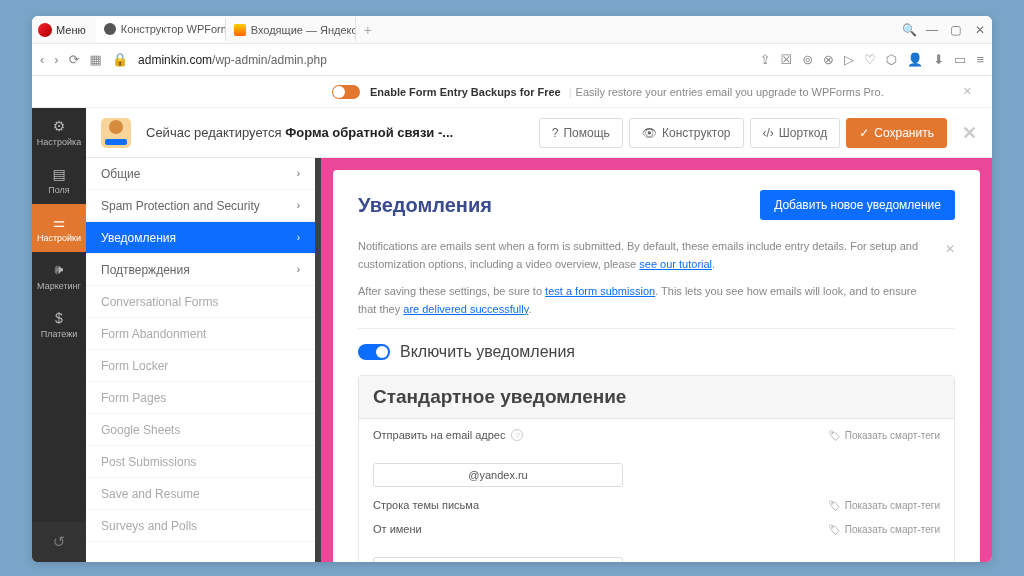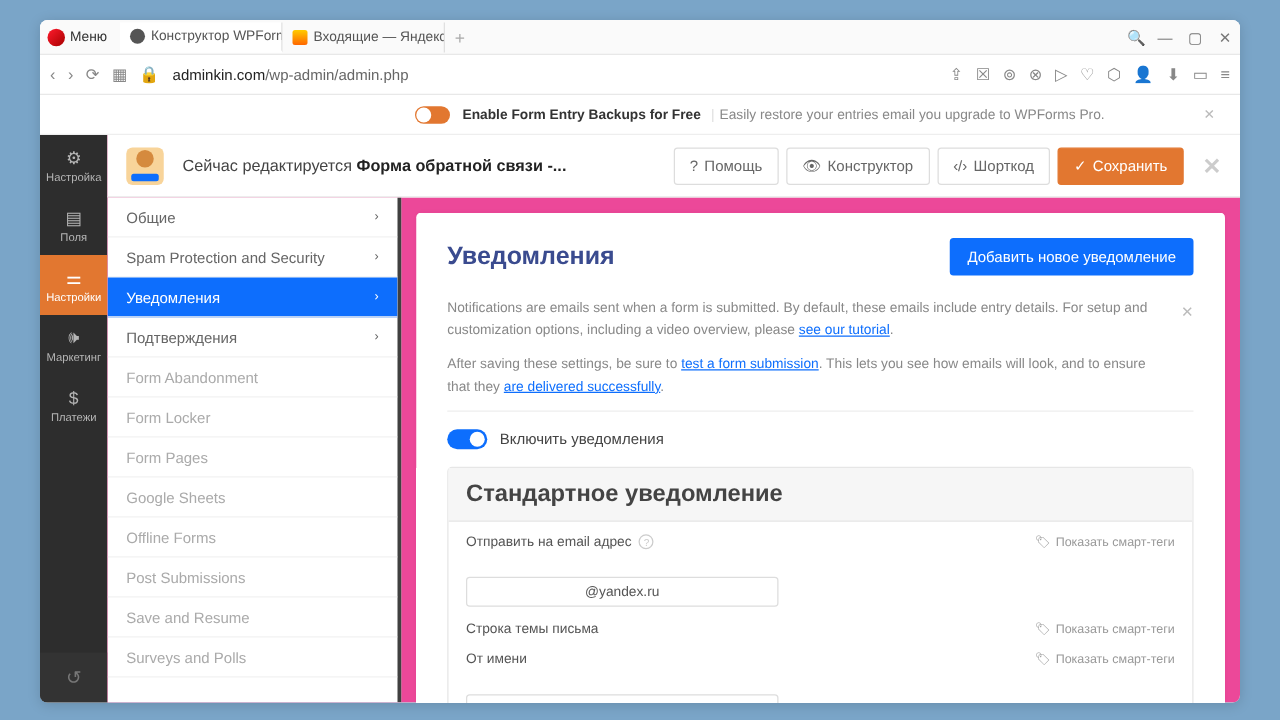--- a/index.html
+++ b/index.html
@@ -35,36 +35,36 @@
 .header { display: flex; align-items: center; height: 50px; background: #fff; border-bottom: 1px solid #e8e8e8; padding: 0 15px; }
 .logo { width: 30px; height: 30px; border-radius: 5px; background: #f8d49a; margin-right: 15px; position: relative; }
 .logo::before { content: ''; position: absolute; width: 14px; height: 14px; border-radius: 50%; background: #d58a3e; top: 2px; left: 8px; }
 .logo::after { content: ''; position: absolute; width: 22px; height: 6px; background: #0d6efd; bottom: 3px; left: 4px; border-radius: 2px; }
 .header-title { font-size: 13px; color: #444; flex: 1; }
 .header-title strong { color: #222; font-weight: 600; }
 .header-btn { height: 30px; padding: 0 12px; border: 1px solid #ddd; background: #fff; border-radius: 3px; font-size: 12px; color: #666; display: flex; align-items: center; gap: 5px; margin-left: 6px; cursor: pointer; }
 .header-btn.primary { background: #e27730; color: #fff; border-color: #e27730; }
 .header-close { margin-left: 15px; color: #ccc; font-size: 18px; font-weight: bold; cursor: pointer; }
 .body { display: flex; flex: 1; overflow: hidden; }
-.sidebar { width: 235px; background: #fff; overflow-y: auto; border-right: 3px solid #404040; }
+.sidebar { width: 235px; background: #fff; overflow-y: auto; border-right: 6px solid #404040; }
 .sidebar-item { display: flex; align-items: center; height: 32px; padding: 0 15px; font-size: 12px; color: #666; border-bottom: 1px solid #f2f2f2; cursor: pointer; }
 .sidebar-item.muted { color: #aaa; }
 .sidebar-item.selected { background: #0d6efd; color: #fff; }
 .sidebar-item .chev { margin-left: auto; font-size: 10px; }
 .content { flex: 1; padding: 20px 25px; overflow-y: auto; background: #fff; margin: 12px 12px 0 12px; border-radius: 4px 4px 0 0; box-shadow: 0 0 3px rgba(0,0,0,0.05); }
 .content-head { display: flex; align-items: center; margin-bottom: 18px; }
 .content-title { font-size: 20px; color: #3a4b8f; font-weight: 600; }
 .btn-add { margin-left: auto; background: #0d6efd; color: #fff; border: none; border-radius: 3px; padding: 8px 14px; font-size: 12px; cursor: pointer; }
 .desc { font-size: 11px; color: #888; line-height: 1.6; margin-bottom: 10px; position: relative; padding-right: 20px; }
 .desc a { color: #0d6efd; text-decoration: underline; }
 .desc .close-desc { position: absolute; right: 0; top: 2px; color: #bbb; cursor: pointer; font-size: 12px; }
 .switch-row { display: flex; align-items: center; padding: 14px 0; border-top: 1px solid #eee; }
 .switch { width: 32px; height: 16px; border-radius: 8px; background: #0d6efd; position: relative; margin-right: 10px; }
 .switch::after { content: ''; position: absolute; width: 12px; height: 12px; border-radius: 50%; background: #fff; top: 2px; right: 2px; }
-.switch-label { font-size: 12px; color: #444; }
+.switch-label { font-size: 16px; color: #444; }
 .panel { border: 1px solid #e6e6e6; border-radius: 4px; }
 .panel-head { background: #f6f6f6; padding: 10px 14px; font-size: 19px; color: #444; font-weight: 600; border-bottom: 1px solid #e6e6e6; }
 .panel-body { padding: 10px 14px; }
 .field { margin-bottom: 12px; }
 .field-row { display: flex; align-items: center; margin-bottom: 4px; }
 .field-label { font-size: 11px; color: #555; }
 .help-icon { width: 12px; height: 12px; border-radius: 50%; border: 1px solid #ccc; color: #ccc; font-size: 8px; display: inline-flex; align-items: center; justify-content: center; margin-left: 6px; }
 .smart-tags { margin-left: auto; font-size: 10px; color: #999; display: flex; align-items: center; gap: 4px; }
 .input-wrap { display: flex; align-items: flex-end; gap: 6px; margin-top: 22px; }
 .input { flex: 1; max-width: 250px; border: 1px solid #ddd; border-radius: 3px; padding: 5px 8px; font-size: 11px; color: #555; background: #fff; }
@@ -191,33 +191,33 @@
             </div>
           <div class="sidebar-item selected">
               <span>Уведомления</span>
               <span class="chev">›</span>
             </div>
           <div class="sidebar-item">
               <span>Подтверждения</span>
               <span class="chev">›</span>
             </div>
           <div class="sidebar-item muted">
+              <span>Conversational Forms</span>
+            </div>
+          <div class="sidebar-item muted">
               <span>Form Abandonment</span>
             </div>
           <div class="sidebar-item muted">
               <span>Form Locker</span>
             </div>
           <div class="sidebar-item muted">
               <span>Form Pages</span>
             </div>
           <div class="sidebar-item muted">
               <span>Google Sheets</span>
-            </div>
-          <div class="sidebar-item muted">
-              <span>Offline Forms</span>
             </div>
           <div class="sidebar-item muted">
               <span>Post Submissions</span>
             </div>
           <div class="sidebar-item muted">
               <span>Save and Resume</span>
             </div>
           <div class="sidebar-item muted">
               <span>Surveys and Polls</span>
             </div>

